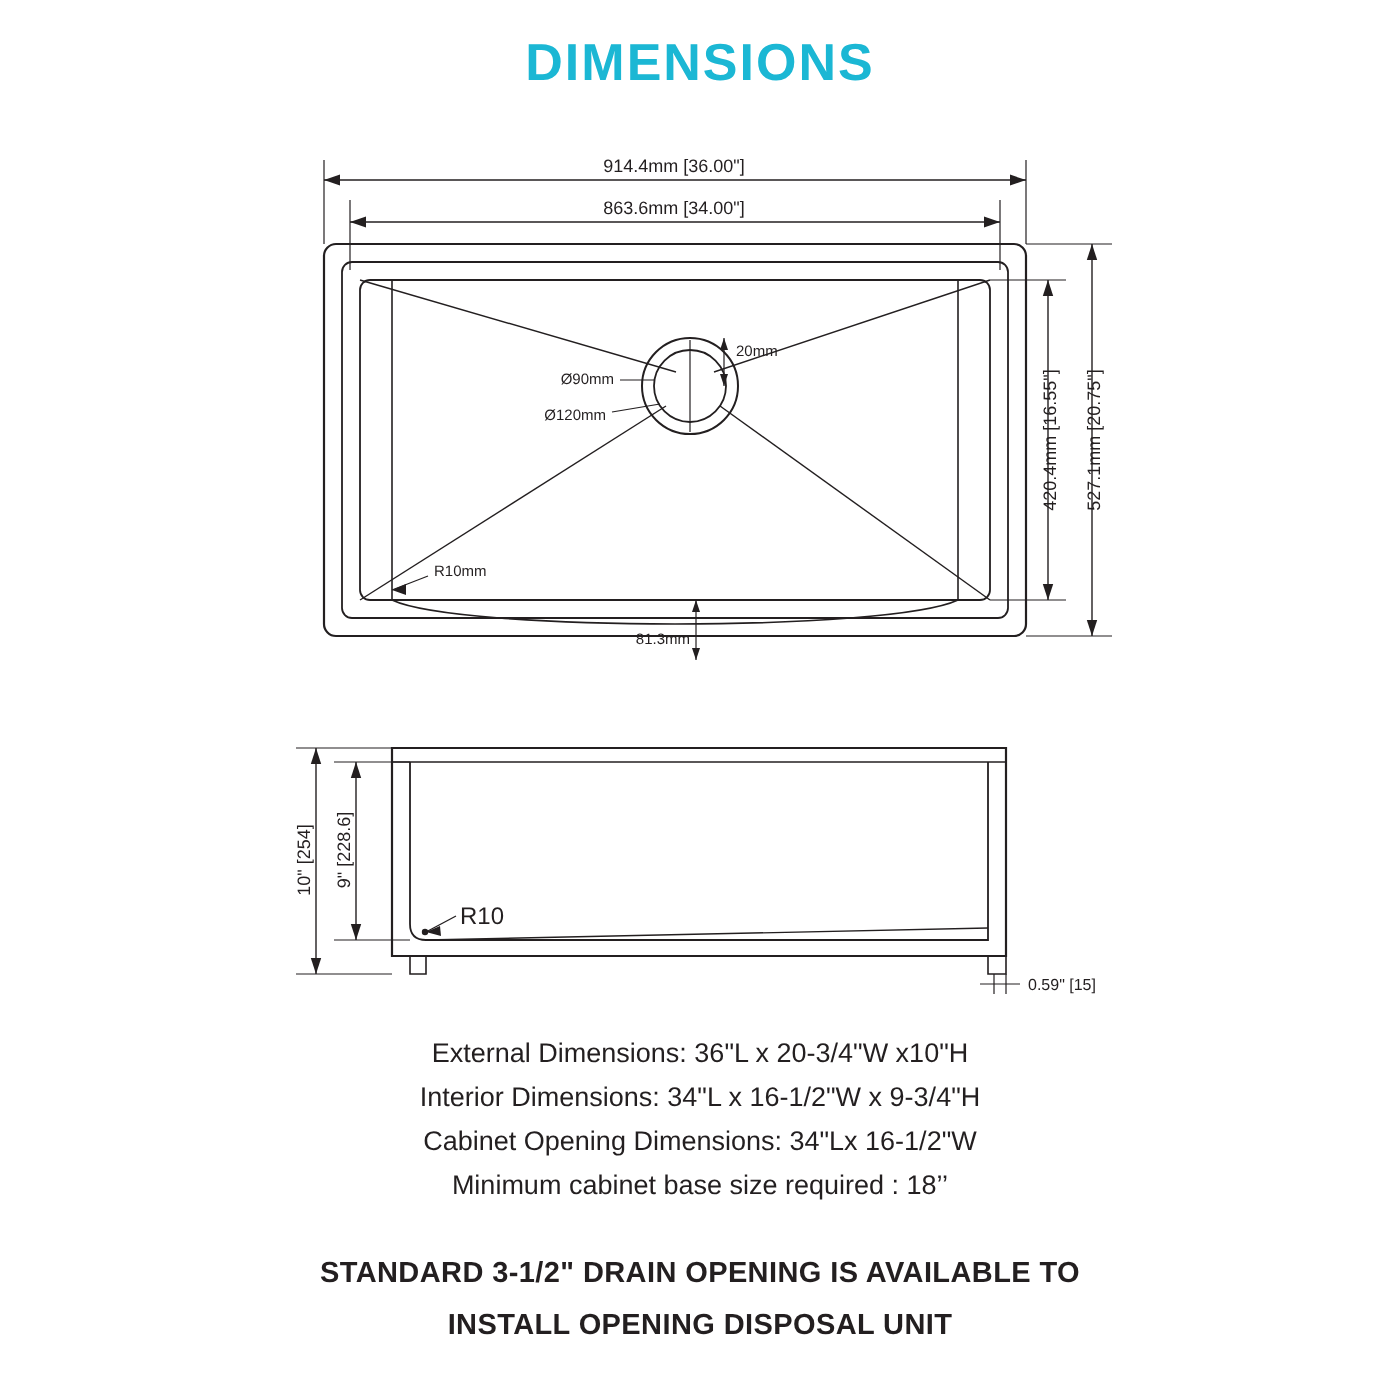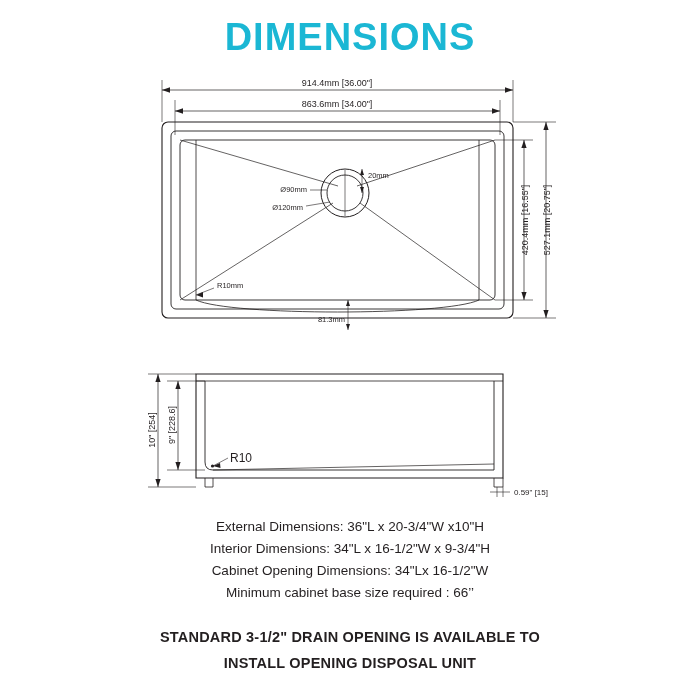--- a/index.html
+++ b/index.html
@@ -19,21 +19,21 @@
     position: relative;
     width: 700px;
     height: 700px;
   }
   .title {
     position: absolute;
     top: 16px;
     left: 0;
     width: 700px;
     text-align: center;
-    font-size: 38px;
+    font-size: 26px;
     font-weight: bold;
     letter-spacing: 1px;
     color: #1bb7d4;
     font-family: "Liberation Sans", sans-serif;
   }
   svg.diagram {
     position: absolute;
     top: 0;
     left: 0;
   }
@@ -187,21 +187,21 @@
       <text x="230" y="462" font-size="12" text-anchor="start">R10</text>
 
       <text x="514" y="495" font-size="8" text-anchor="start">0.59" [15]</text>
     </g>
   </svg>
 
   <div class="spec-lines">
     <div>External Dimensions: 36"L x 20-3/4"W x10"H</div>
     <div>Interior Dimensions: 34"L x 16-1/2"W x 9-3/4"H</div>
     <div>Cabinet Opening Dimensions: 34"Lx 16-1/2"W</div>
-    <div>Minimum cabinet base size required : 66’’</div>
+    <div>Minimum cabinet base size required : 18’’</div>
   </div>
 
   <div class="footer">
     <div>STANDARD 3-1/2" DRAIN OPENING IS AVAILABLE TO</div>
     <div>INSTALL OPENING DISPOSAL UNIT</div>
   </div>
 
 </div>
 
 </body></html>

